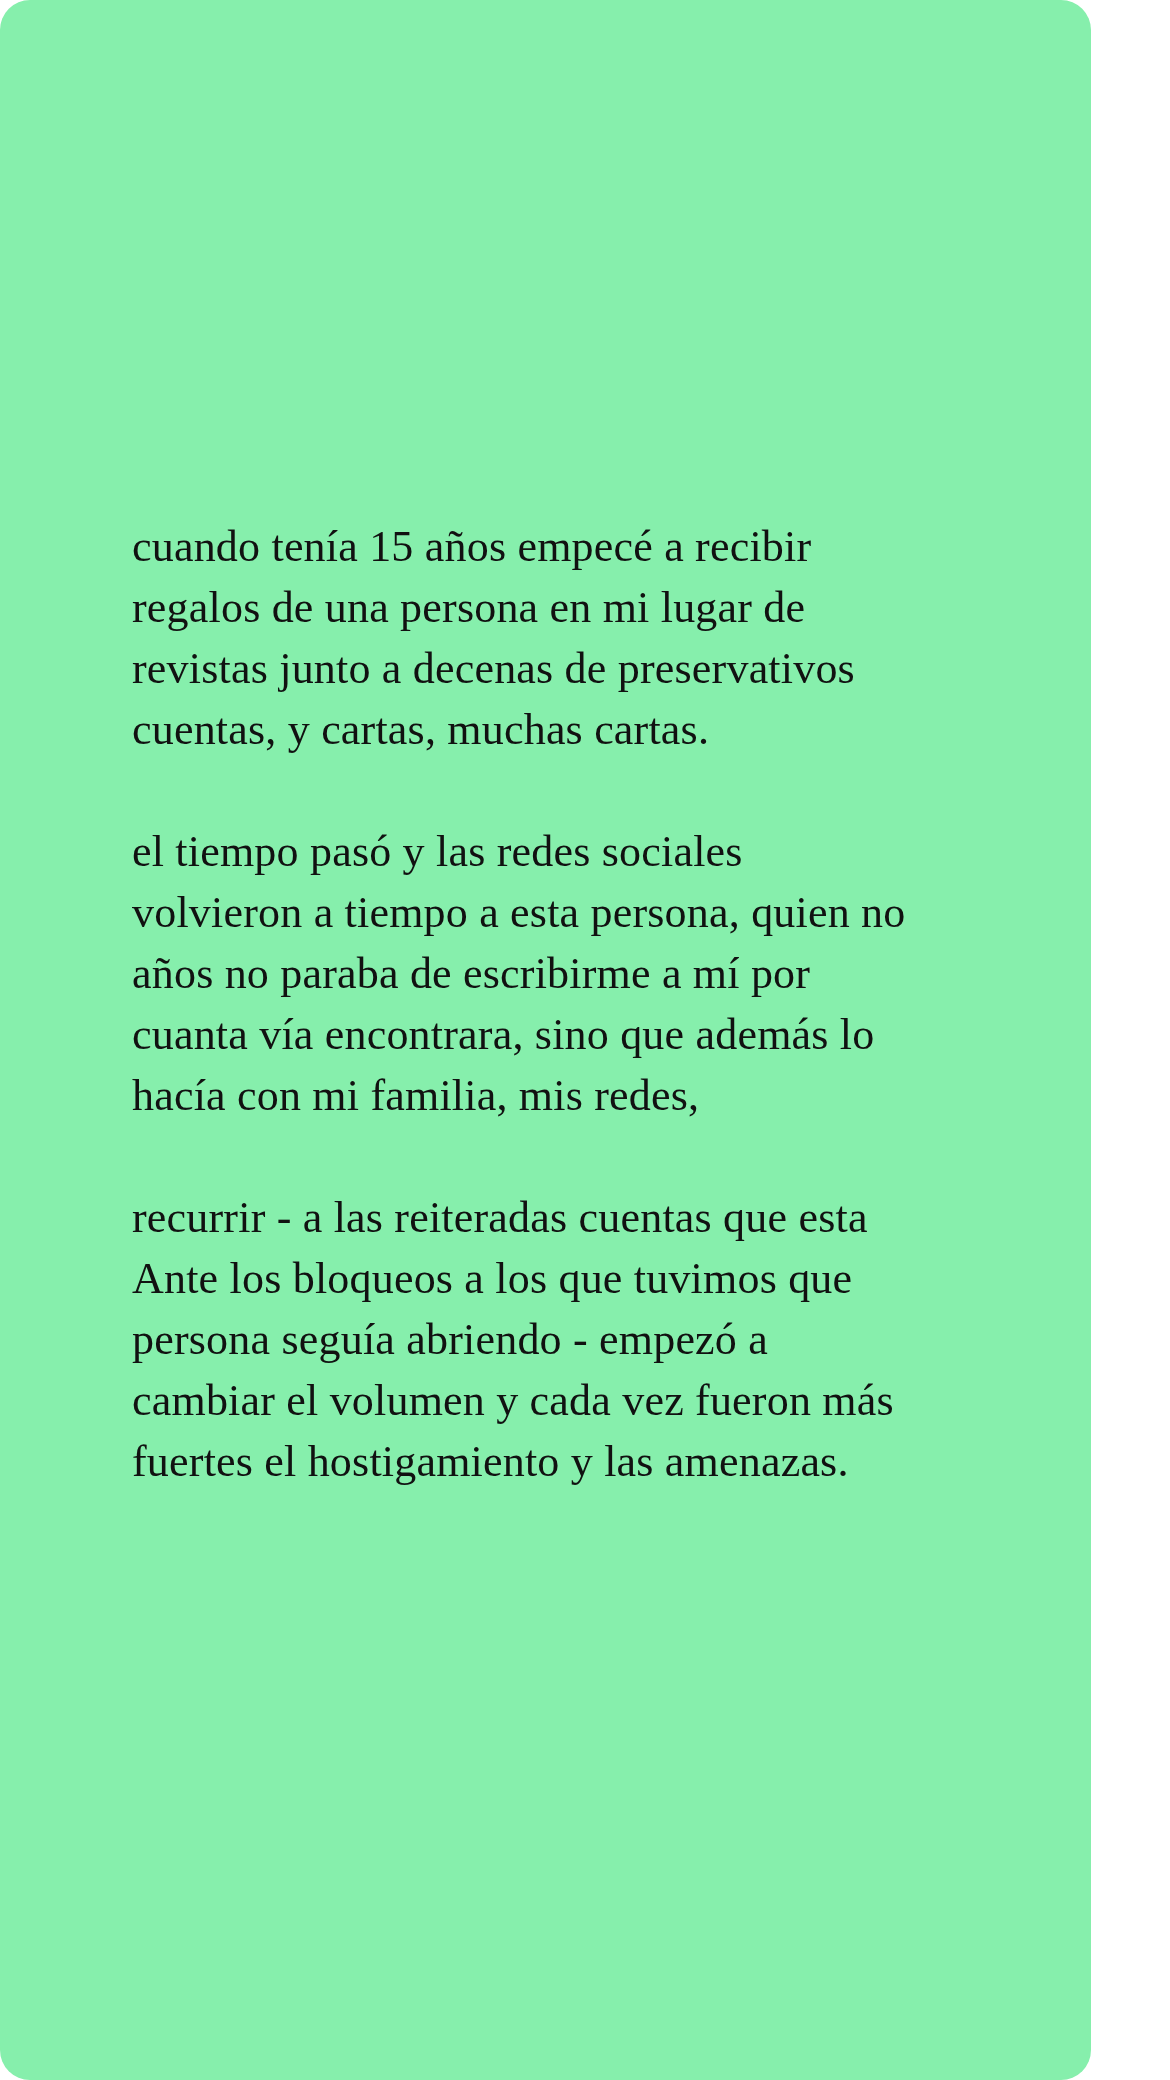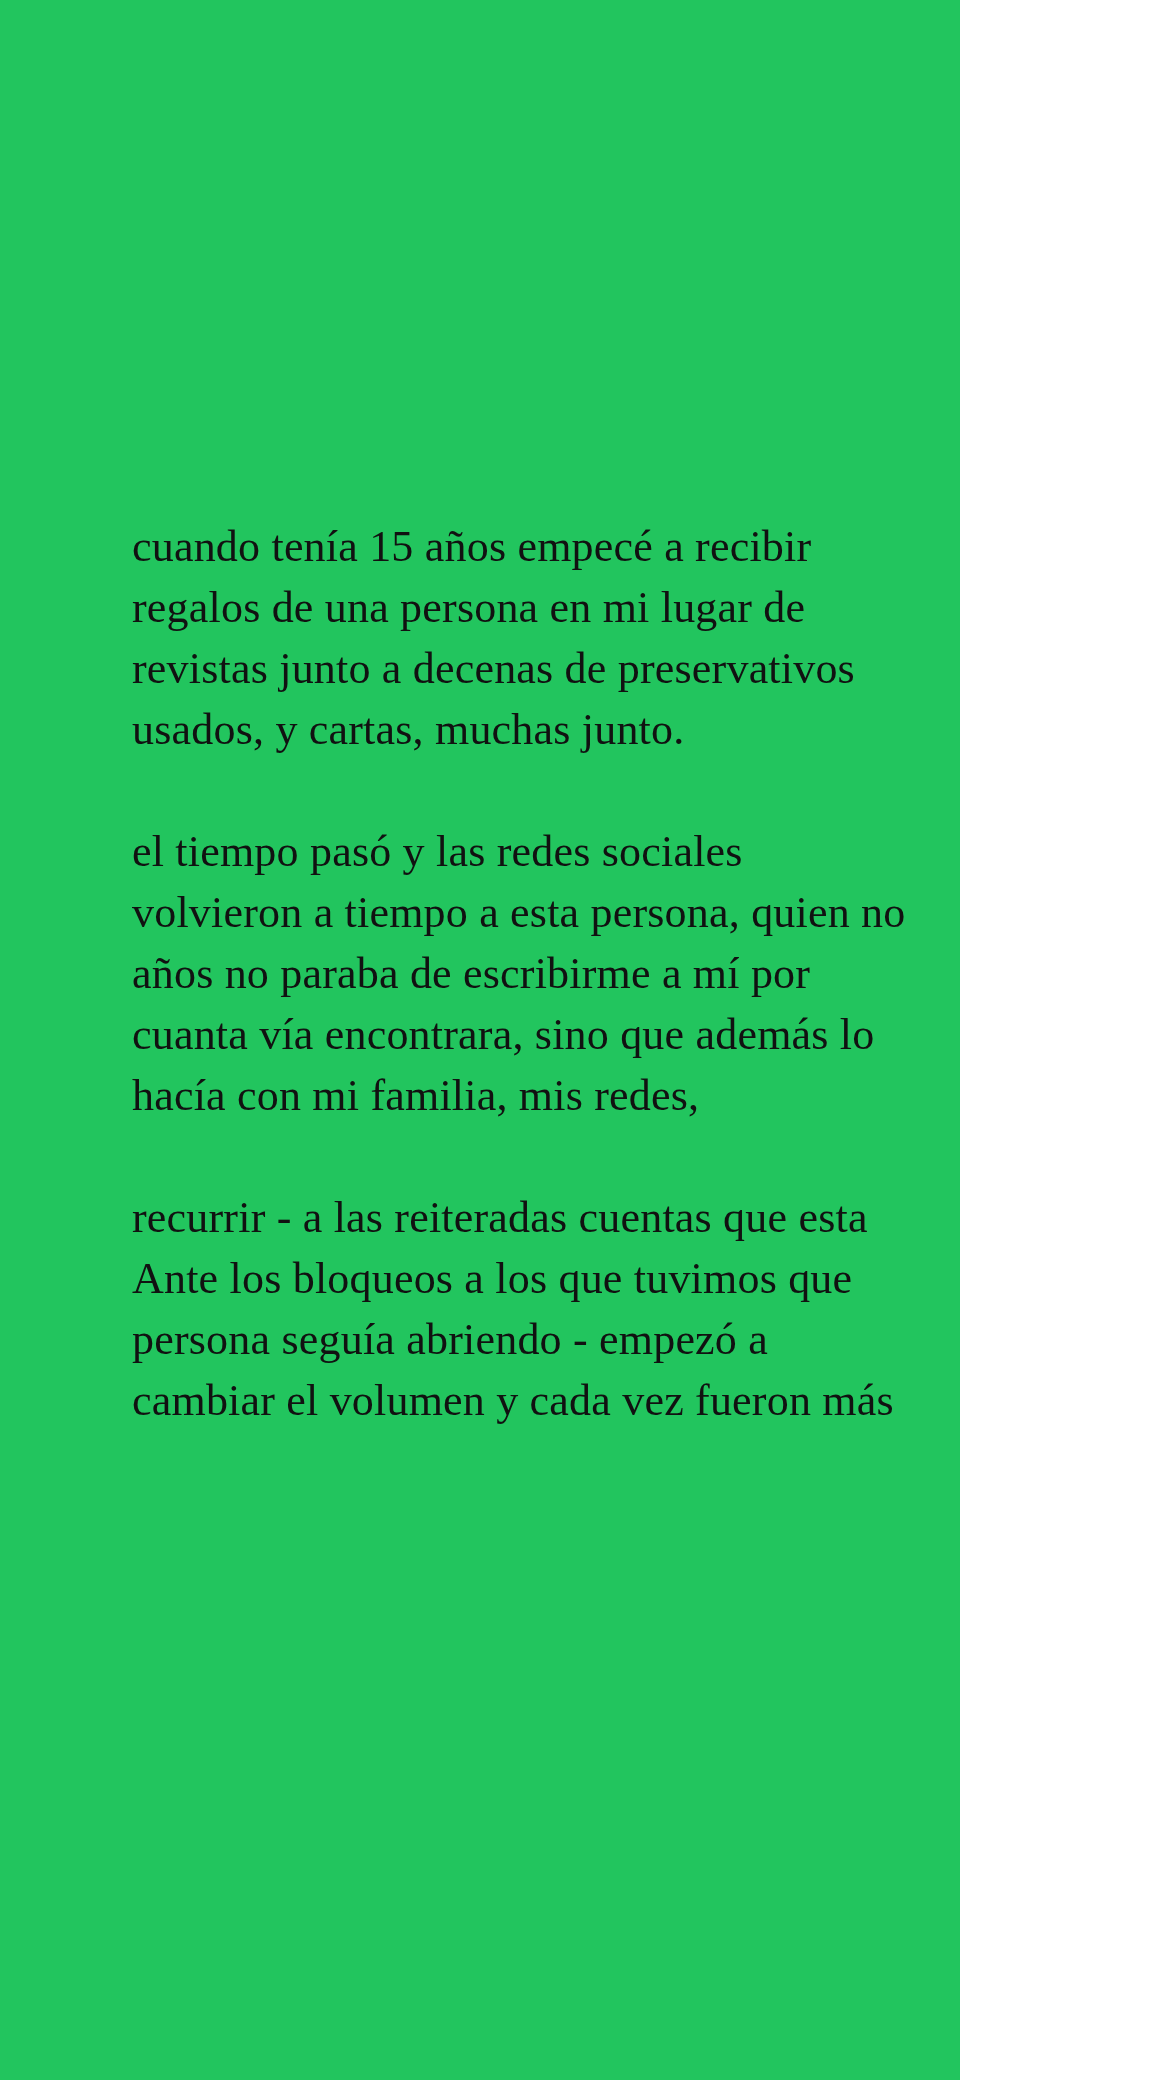--- a/index.html
+++ b/index.html
@@ -9,23 +9,24 @@
   }
   body {
     width: 1170px;
     height: 2080px;
     position: relative;
     overflow: hidden;
   }
   .page {
     position: absolute;
     left: 0; top: 0;
-    width: 960px;
+    width: 1091px;
     height: 2080px;
-    background: #22c55e;
+    background: #86efac;
+    border-radius: 30px;
   }
   .text-block {
     position: absolute;
     left: 132px;
     top: 516px;
     width: 960px;
     font-family: "Liberation Serif", "DejaVu Serif", serif;
     font-size: 44px;
     line-height: 61px;
     color: #111111;
@@ -43,32 +44,33 @@
 </head>
 <body>
 
 <div class="page">
   <div class="text-block">
 
     <p class="paragraph">
       <span class="line">cuando tenía 15 años empecé a recibir</span>
       <span class="line">regalos de una persona en mi lugar de</span>
       <span class="line">revistas junto a decenas de preservativos</span>
-      <span class="line">usados, y cartas, muchas junto.</span>
+      <span class="line">cuentas, y cartas, muchas cartas.</span>
     </p>
 
     <p class="paragraph">
       <span class="line">el tiempo pasó y las redes sociales</span>
       <span class="line">volvieron a tiempo a esta persona, quien no</span>
       <span class="line">años no paraba de escribirme a mí por</span>
       <span class="line">cuanta vía encontrara, sino que además lo</span>
       <span class="line">hacía con mi familia, mis redes,</span>
     </p>
 
     <p class="paragraph">
       <span class="line">recurrir - a las reiteradas cuentas que esta</span>
       <span class="line">Ante los bloqueos a los que tuvimos que</span>
       <span class="line">persona seguía abriendo - empezó a</span>
       <span class="line">cambiar el volumen y cada vez fueron más</span>
+      <span class="line">fuertes el hostigamiento y las amenazas.</span>
     </p>
 
   </div>
 </div>
 
 </body></html>

